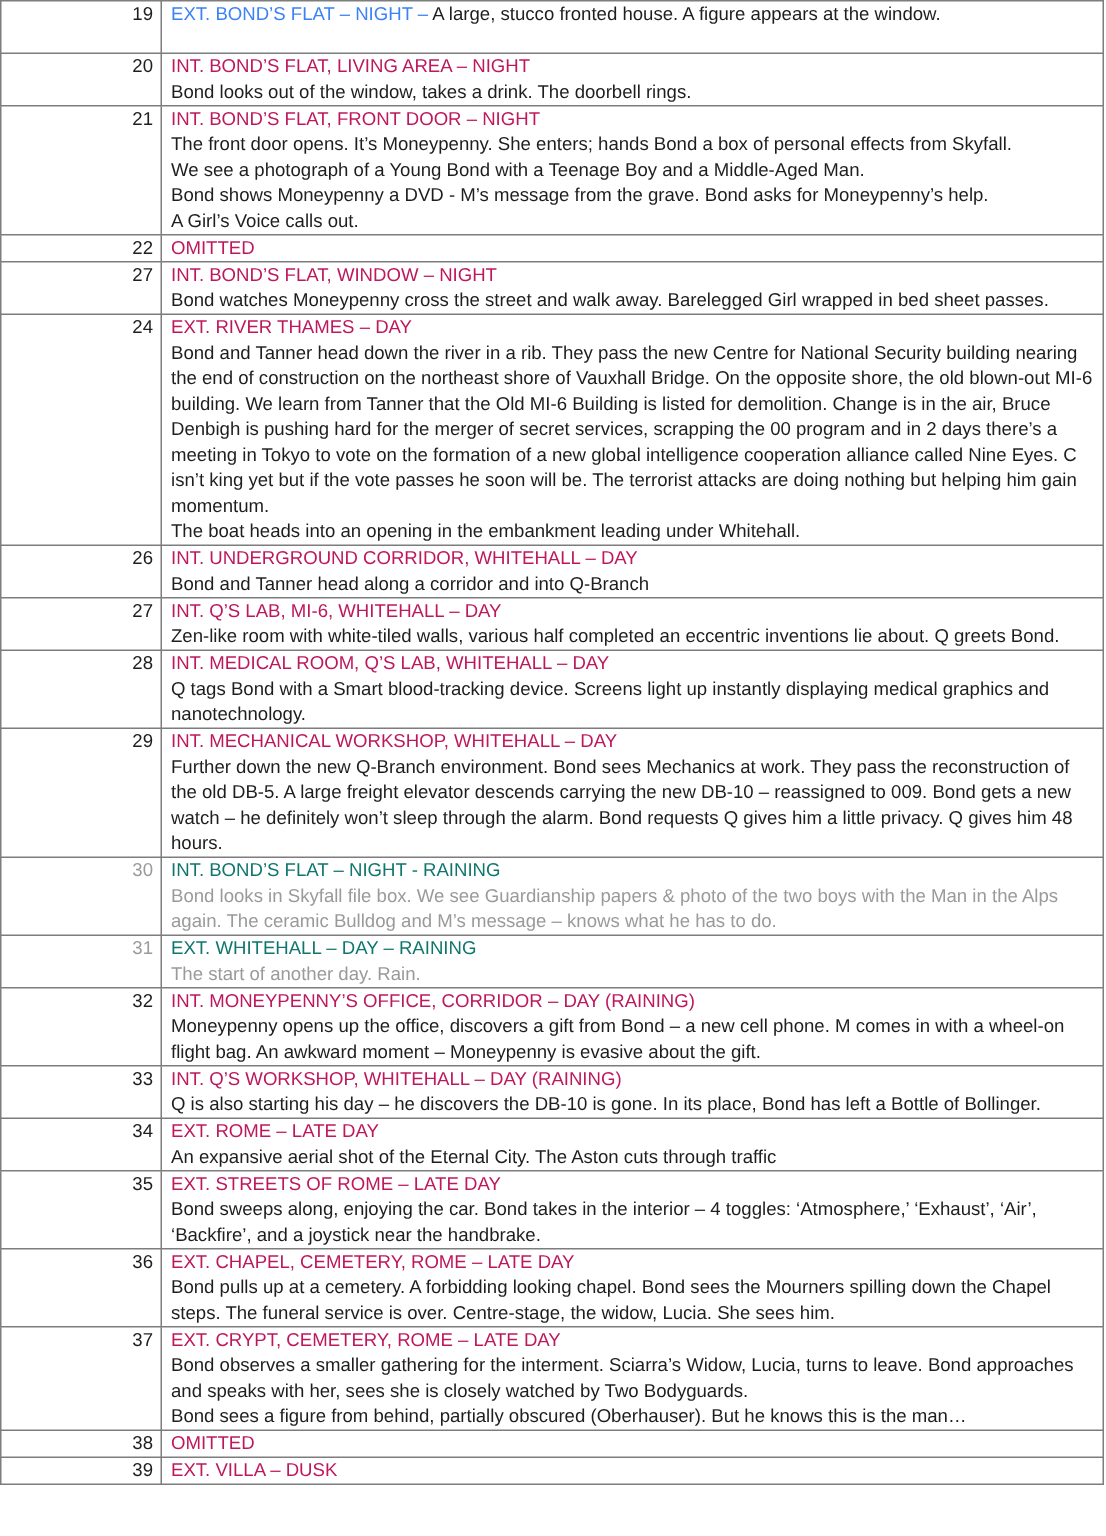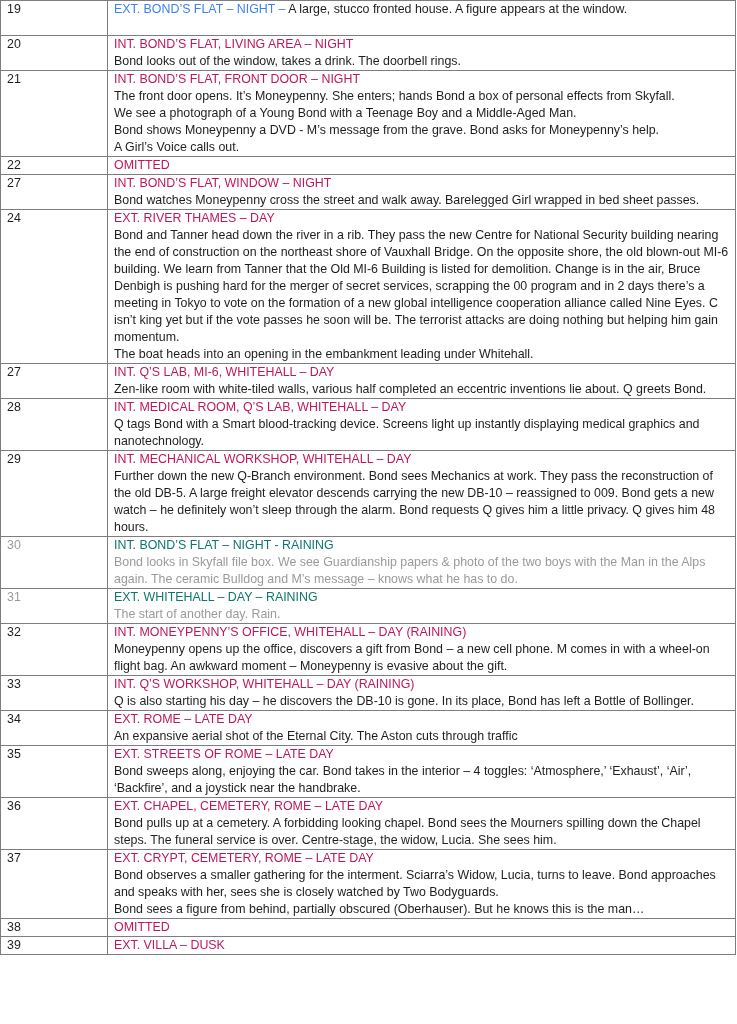--- a/index.html
+++ b/index.html
@@ -14,21 +14,21 @@
     table-layout: fixed;
   }
   table.scenes td {
     border: 1px solid #7d7d7d;
     vertical-align: top;
     padding: 0 5px 0 6px;
     line-height: 17px;
   }
   td.num {
     width: 95px;
-    text-align: left;
+    text-align: right;
     padding: 0;
   }
   td.desc { }
   .heading { color: #be185d; display: block; }
   .inline-heading { color: #3b82f6; }
   .line { display: block; }
   tr.faded td { color: #9a9a9a; }
   tr.faded .heading { color: #0f766e; }
   tr.r19 td { height: 34px; }
 </style>
@@ -75,20 +75,27 @@
       </tr>
       <tr>
         <td class="num">24</td>
         <td class="desc">
           <span class="heading">EXT. RIVER THAMES – DAY</span>
           <span class="line">Bond and Tanner head down the river in a rib.  They pass the new Centre for National Security building nearing the end of construction on the northeast shore of Vauxhall Bridge. On the opposite shore, the old blown-out MI-6 building.  We learn from Tanner that the Old MI-6 Building is listed for demolition. Change is in the air, Bruce Denbigh is pushing hard for the merger of secret services, scrapping the 00 program and in 2 days there’s a meeting in Tokyo to vote on the formation of a new global intelligence cooperation alliance called Nine Eyes. C isn’t king yet but if the vote passes he soon will be. The terrorist attacks are doing nothing but helping him gain momentum.</span>
           <span class="line">The boat heads into an opening in the embankment leading under Whitehall.</span>
         </td>
       </tr>
       <tr>
+        <td class="num">26</td>
+        <td class="desc">
+          <span class="heading">INT. UNDERGROUND CORRIDOR, WHITEHALL – DAY</span>
+          <span class="line">Bond and Tanner head along a corridor and into Q-Branch</span>
+        </td>
+      </tr>
+      <tr>
         <td class="num">27</td>
         <td class="desc">
           <span class="heading">INT. Q’S LAB, MI-6, WHITEHALL – DAY</span>
           <span class="line">Zen-like room with white-tiled walls, various half completed an eccentric inventions lie about. Q greets Bond.</span>
         </td>
       </tr>
       <tr>
         <td class="num">28</td>
         <td class="desc">
           <span class="heading">INT. MEDICAL ROOM, Q’S LAB, WHITEHALL – DAY</span>
@@ -112,21 +119,21 @@
       <tr class="faded">
         <td class="num">31</td>
         <td class="desc">
           <span class="heading">EXT. WHITEHALL – DAY – RAINING</span>
           <span class="line">The start of another day. Rain.</span>
         </td>
       </tr>
       <tr>
         <td class="num">32</td>
         <td class="desc">
-          <span class="heading">INT. MONEYPENNY’S OFFICE, WHITEHALL – DAY (RAINING)</span>
+          <span class="heading">INT. MONEYPENNY’S OFFICE, CORRIDOR – DAY (RAINING)</span>
           <span class="line">Moneypenny opens up the office, discovers a gift from Bond – a new cell phone. M comes in with a wheel-on flight bag. An awkward moment – Moneypenny is evasive about the gift.</span>
         </td>
       </tr>
       <tr>
         <td class="num">33</td>
         <td class="desc">
           <span class="heading">INT. Q’S WORKSHOP, WHITEHALL – DAY (RAINING)</span>
           <span class="line">Q is also starting his day – he discovers the DB-10 is gone. In its place, Bond has left a Bottle of Bollinger.</span>
         </td>
       </tr>

